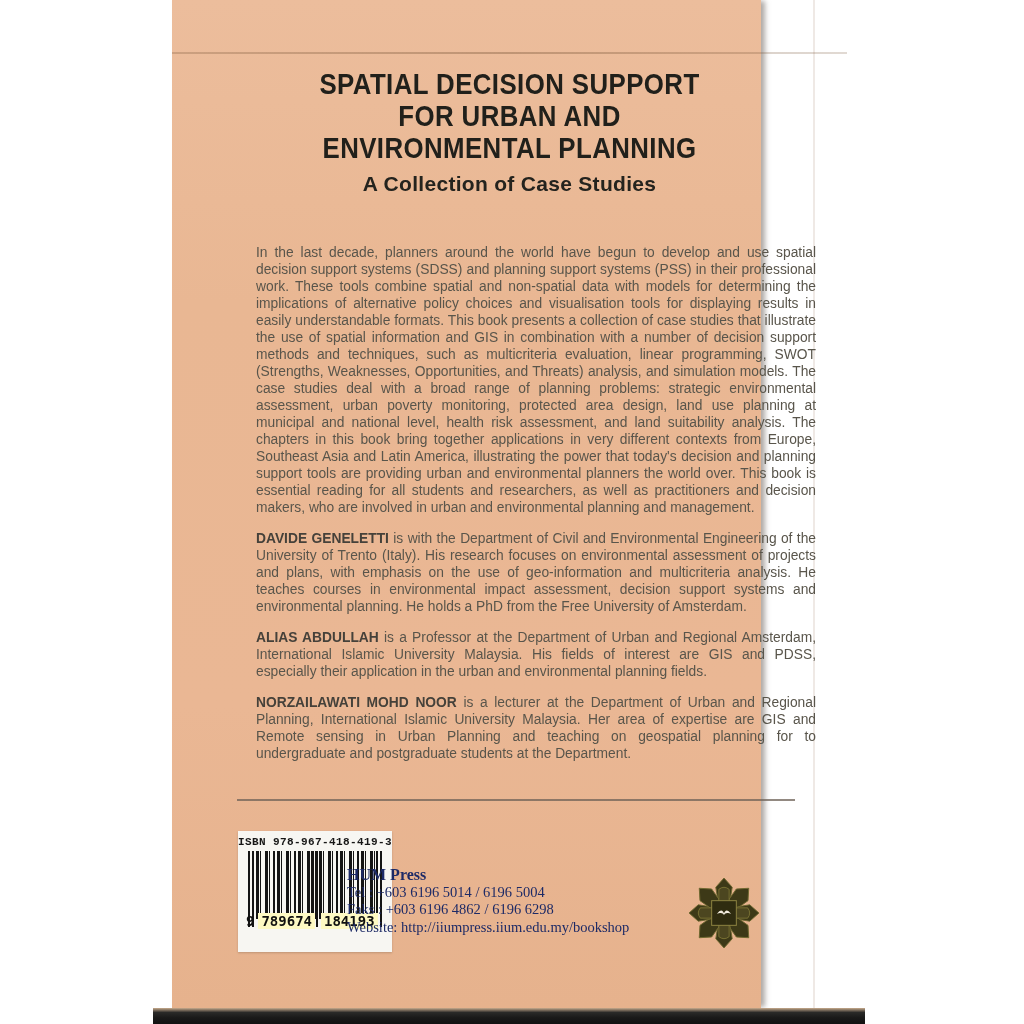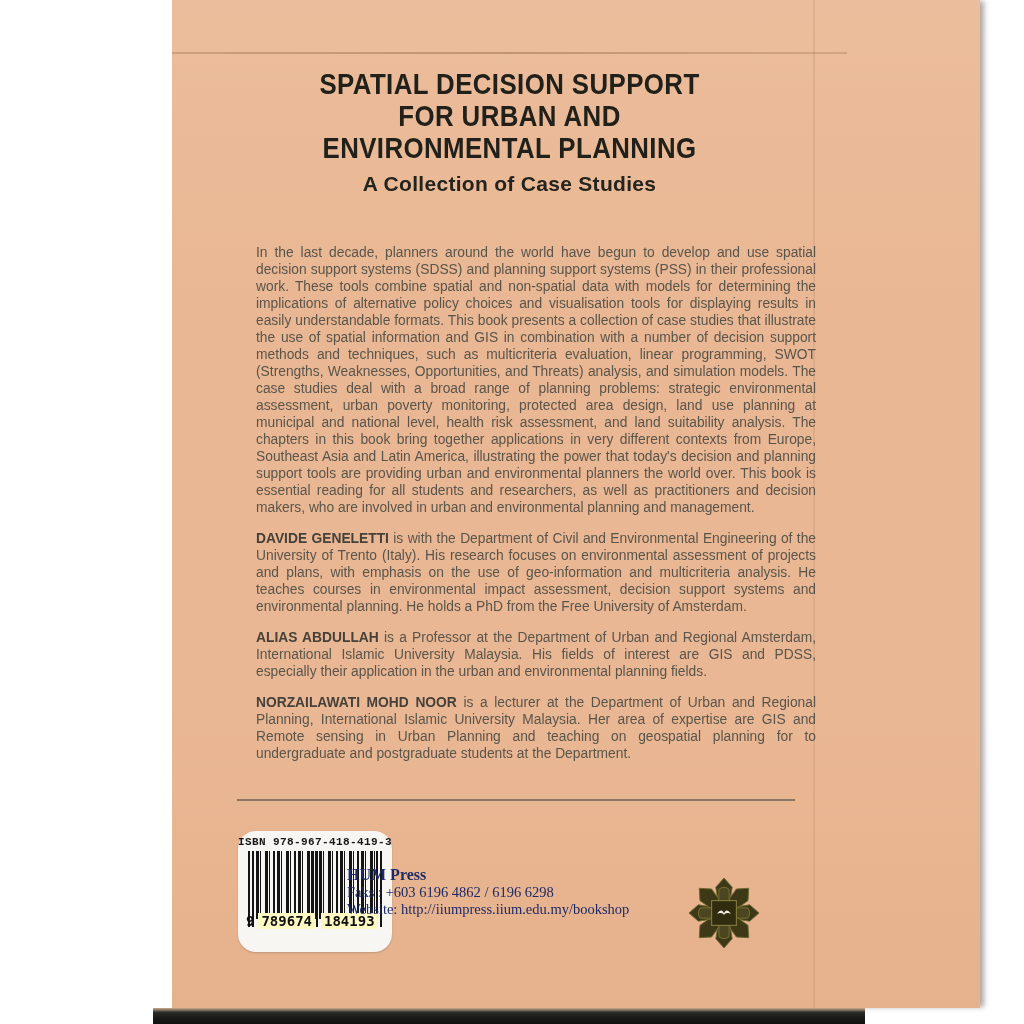--- a/index.html
+++ b/index.html
@@ -4,21 +4,21 @@
 <style>
   html,body{margin:0;padding:0;}
   body{
     width:1024px;height:1024px;position:relative;overflow:hidden;
     background:#ffffff;
     font-family:"Liberation Sans",sans-serif;
   }
   .photo{position:absolute;inset:0;}
   
   .cover{
-    position:absolute;left:172px;top:0;width:808px;height:1008px;
+    position:absolute;left:172px;top:0;width:589px;height:1008px;
     background:linear-gradient(180deg,#ecbd9c 0%,#e9b793 30%,#eab794 70%,#e6b28d 100%);
     box-shadow:5px 0 5px -1px rgba(110,100,92,.55);
   }
   .crease-h{position:absolute;left:0;top:52px;width:675px;height:2px;
     background:linear-gradient(90deg,rgba(120,85,55,.28),rgba(120,85,55,.38),rgba(120,85,55,.22));}
   .crease-v{position:absolute;left:641px;top:0;width:2px;height:1008px;background:rgba(140,100,70,.14);}
   .page-edge-strip{
     position:absolute;left:153px;top:1008px;width:712px;height:16px;
     background:linear-gradient(180deg,#c8ab8d 0%,#2a2a28 28%,#1a1a19 60%,#111 100%);
   }
@@ -32,21 +32,21 @@
   .text-col{position:absolute;left:65px;top:244px;width:560px;
     color:#59554b;font-size:13.8px;line-height:17px;text-align:justify;margin-left:19px;}
   .text-col p{margin:0 0 14px 0;}
   .author-name{font-weight:700;color:#45413a;}
   
   .divider{position:absolute;left:65px;top:799px;width:558px;height:2px;background:#6e6257;opacity:.75;}
   
   .barcode-panel{
     position:absolute;left:66px;top:831px;width:154px;height:121px;
     background:#f7f6f2;box-shadow:0 1px 2px rgba(0,0,0,.18);
-    display:flex;flex-direction:column;align-items:center;border-radius:18px;
+    display:flex;flex-direction:column;align-items:center;
   }
   .isbn-label{font-family:"Liberation Mono",monospace;font-size:11px;font-weight:700;
     color:#161616;margin-top:5px;letter-spacing:.4px;white-space:nowrap;}
   .bars-wrap{position:relative;width:138px;height:78px;margin-top:3px;}
   .bars{
     position:absolute;left:6px;top:0;width:126px;height:68px;
     background:repeating-linear-gradient(90deg,
       #141414 0 2px,#f7f6f2 2px 4px,#141414 4px 7px,#f7f6f2 7px 8px,
       #141414 8px 9px,#f7f6f2 9px 13px,#141414 13px 16px,#f7f6f2 16px 17px,
       #141414 17px 18px,#f7f6f2 18px 21px);
@@ -104,20 +104,21 @@
         <div class="barcode-number">
           <span class="d-first">9</span>
           <span class="d-group d-g1">789674</span>
           <span class="d-group">184193</span>
         </div>
       </div>
     </div>
 
     <div class="publisher-block">
       <div class="publisher-name">HUM Press</div>
+      <div>Tel : +603 6196 5014 / 6196 5004</div>
       <div>Faks : +603 6196 4862 / 6196 6298</div>
       <div>Website: http://iiumpress.iium.edu.my/bookshop</div>
     </div>
 
     <svg class="logo" viewBox="0 0 70 70">
       <g fill="#3d3917" stroke="#6f6830" stroke-width="0.9">
         <g id="petals">
           <path d="M35 1 L43 10 L41 22 L35 27 L29 22 L27 10 Z"></path>
           <path d="M35 1 L43 10 L41 22 L35 27 L29 22 L27 10 Z" transform="rotate(45 35 35)"></path>
           <path d="M35 1 L43 10 L41 22 L35 27 L29 22 L27 10 Z" transform="rotate(90 35 35)"></path>

